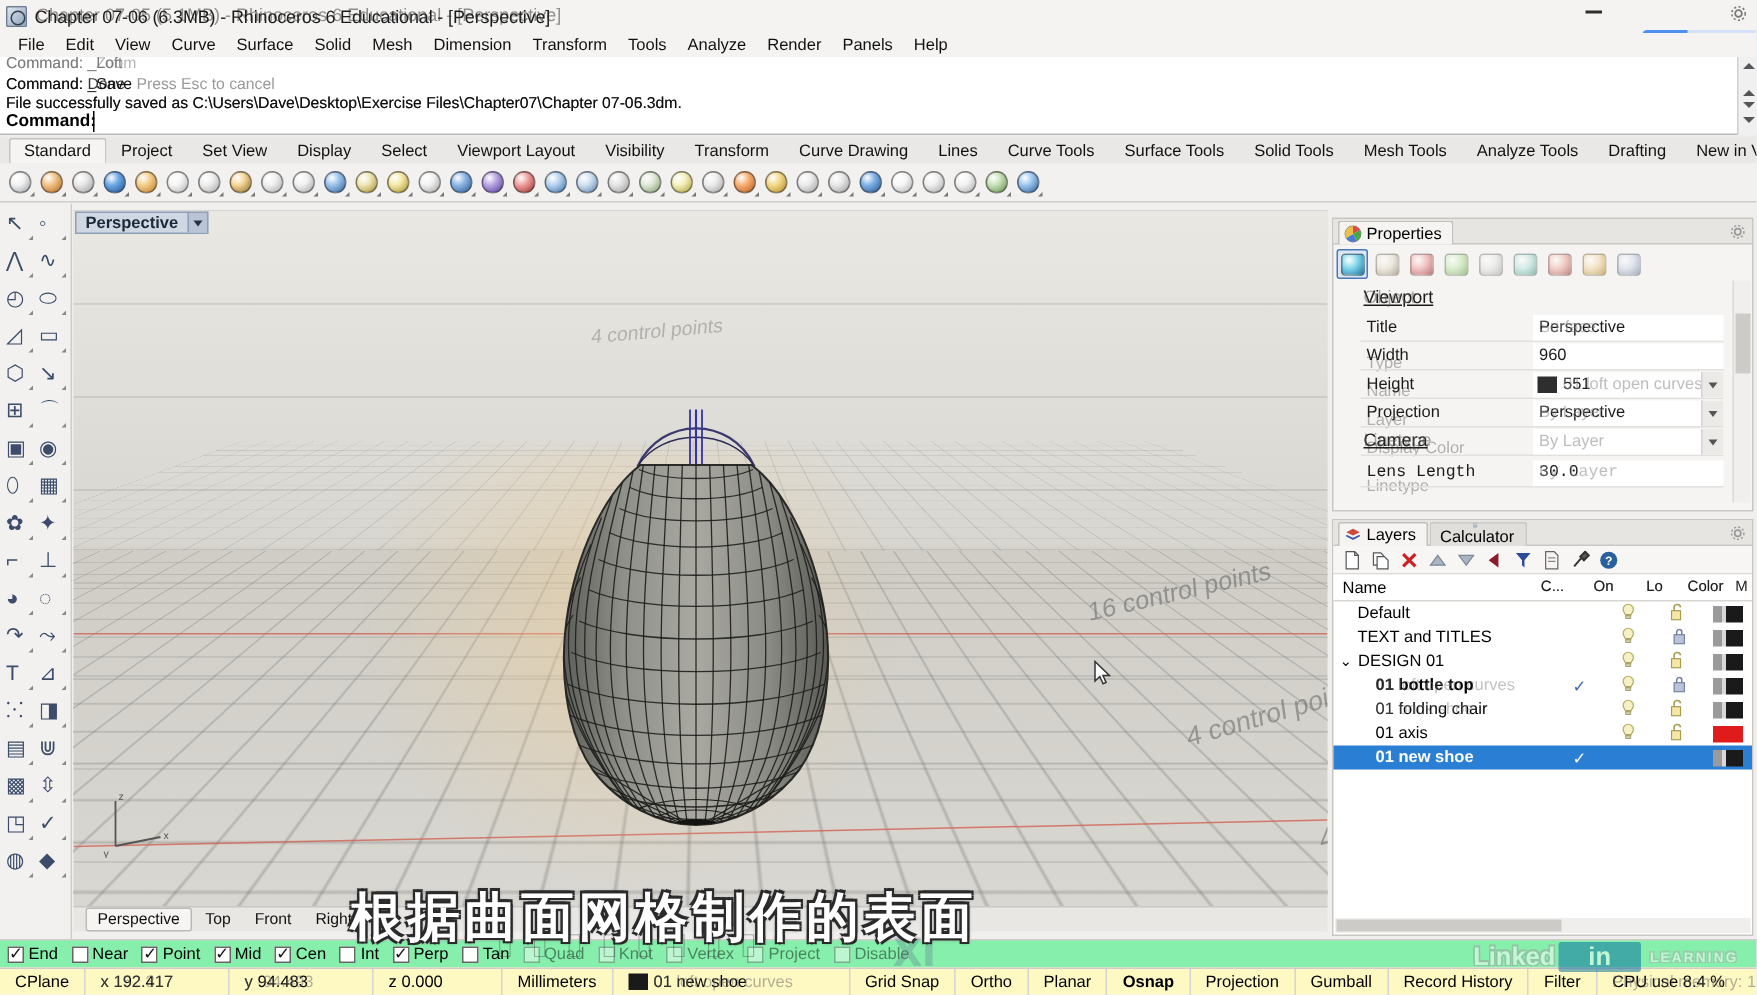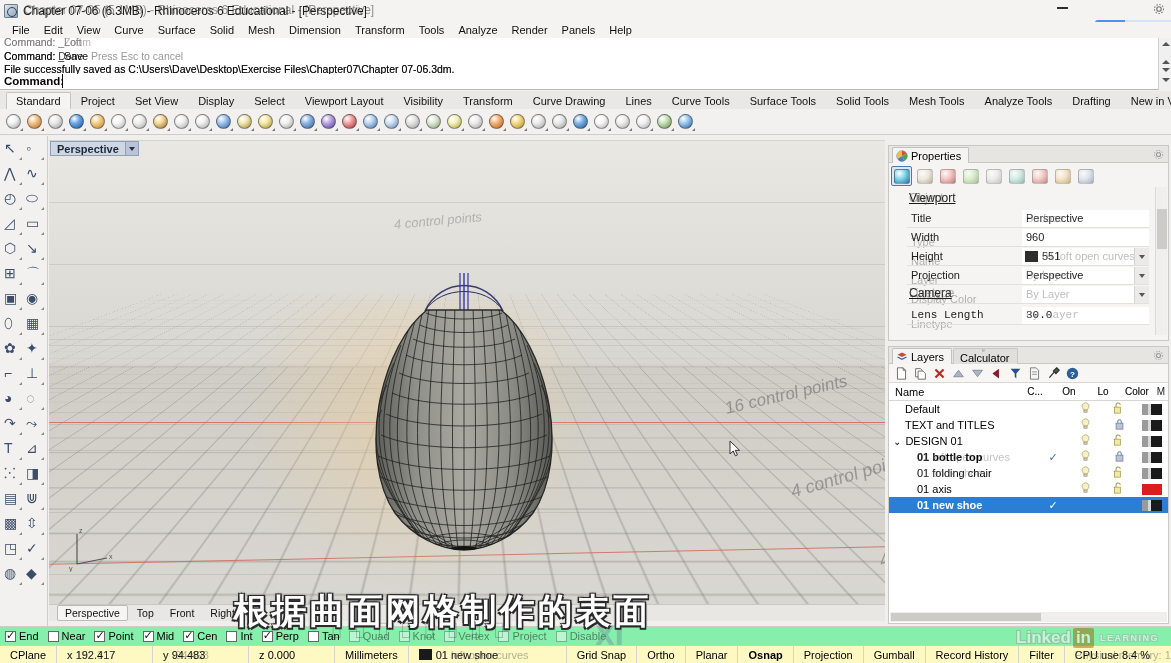--- a/index.html
+++ b/index.html
@@ -237,22 +237,22 @@
   .sb .gh { position:absolute; left:10px; top:3px; opacity:.5; color:#666; }
   .sb.b { font-weight:bold; }
   .sb.layer { min-width:158px; }
   .sb.layer .sw { width:13px; height:11px; background:#1a1a1a; margin-right:4px; flex:none; }
 
   
   .li-wm { position:absolute; right:12px; top:628px; display:flex; align-items:center;
     opacity:.5; z-index:30; }
   .li-wm .l1 { font-size:17px; font-weight:bold; color:#fff;
     text-shadow:-1px -1px 0 #9a9a9a,1px -1px 0 #9a9a9a,-1px 1px 0 #9a9a9a,1px 1px 0 #9a9a9a; }
-  .li-wm .l2 { font-size:17px; font-weight:bold; color:#fff; background:#a16207;
-    padding:0 3px; margin:0 2px; border-radius:2px; }
+  .li-wm .l2 { font-size:17px; font-weight:bold; color:#fff; background:#0369a1;
+    padding:0 20px; margin:0 2px; border-radius:2px; }
   .li-wm .l3 { font-size:9px; font-weight:bold; letter-spacing:1.5px; color:#fff;
     text-shadow:-1px -1px 0 #a8a8a8,1px -1px 0 #a8a8a8,-1px 1px 0 #a8a8a8,1px 1px 0 #a8a8a8;
     margin-left:4px; }
 
   
   .wm-ghost { position:absolute; left:595px; top:621px; font-size:26px; color:rgba(90,110,140,.30);
     font-weight:bold; z-index:25; pointer-events:none; font-family:"DejaVu Sans",sans-serif; }
   .wm-row { position:absolute; left:330px; top:618px; font-size:22px; color:rgba(60,60,60,.38);
     letter-spacing:10px; z-index:24; pointer-events:none; }
 </style>

